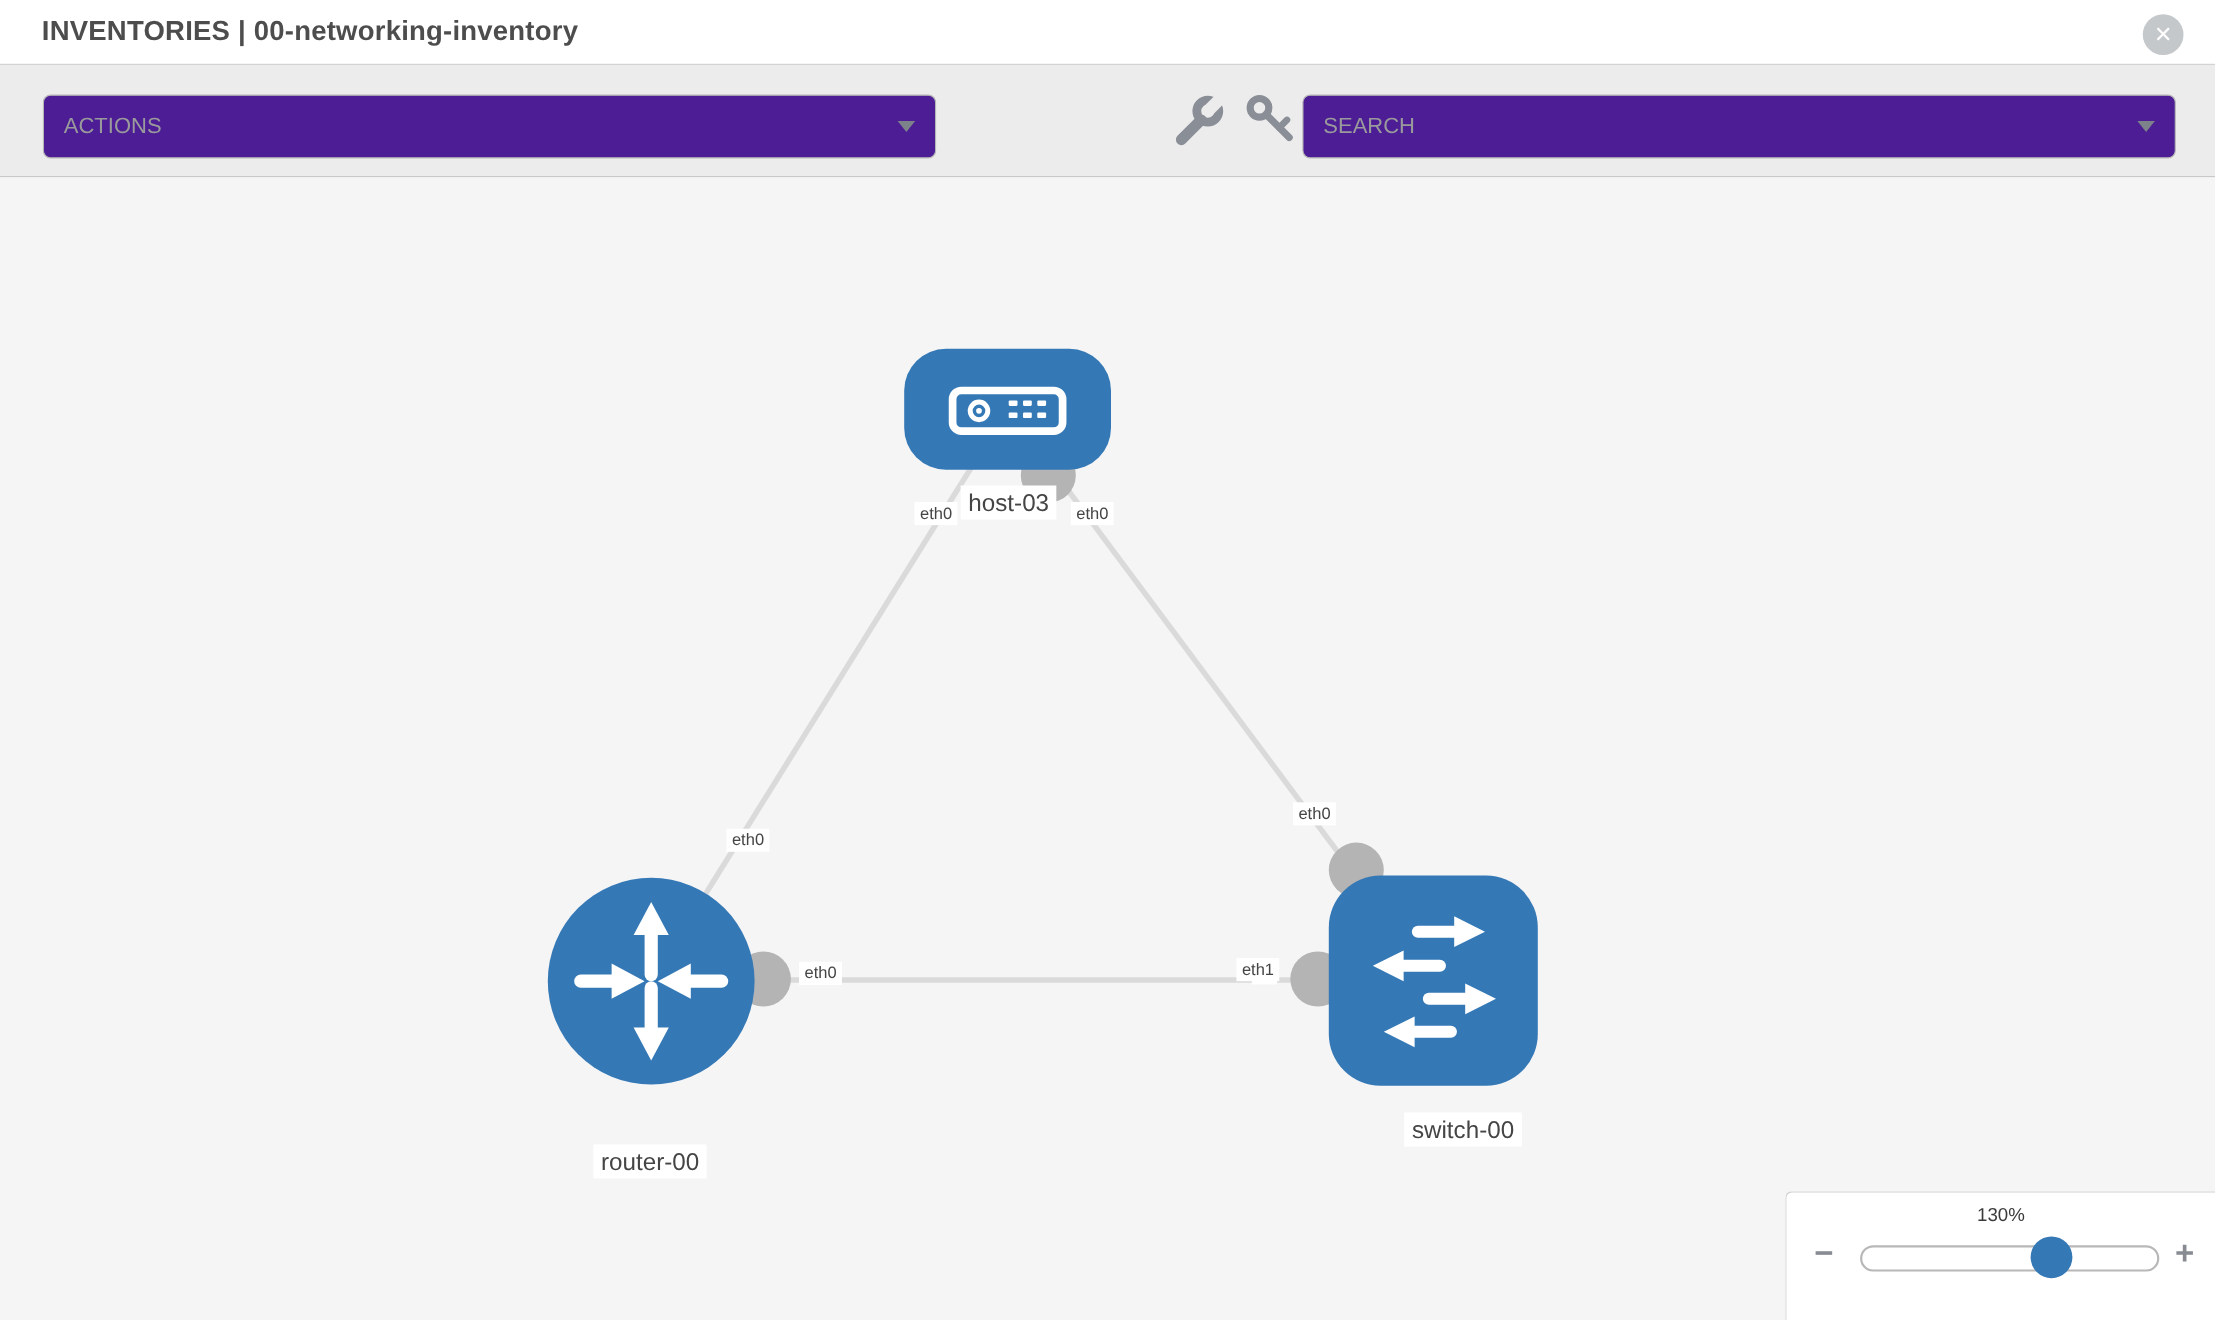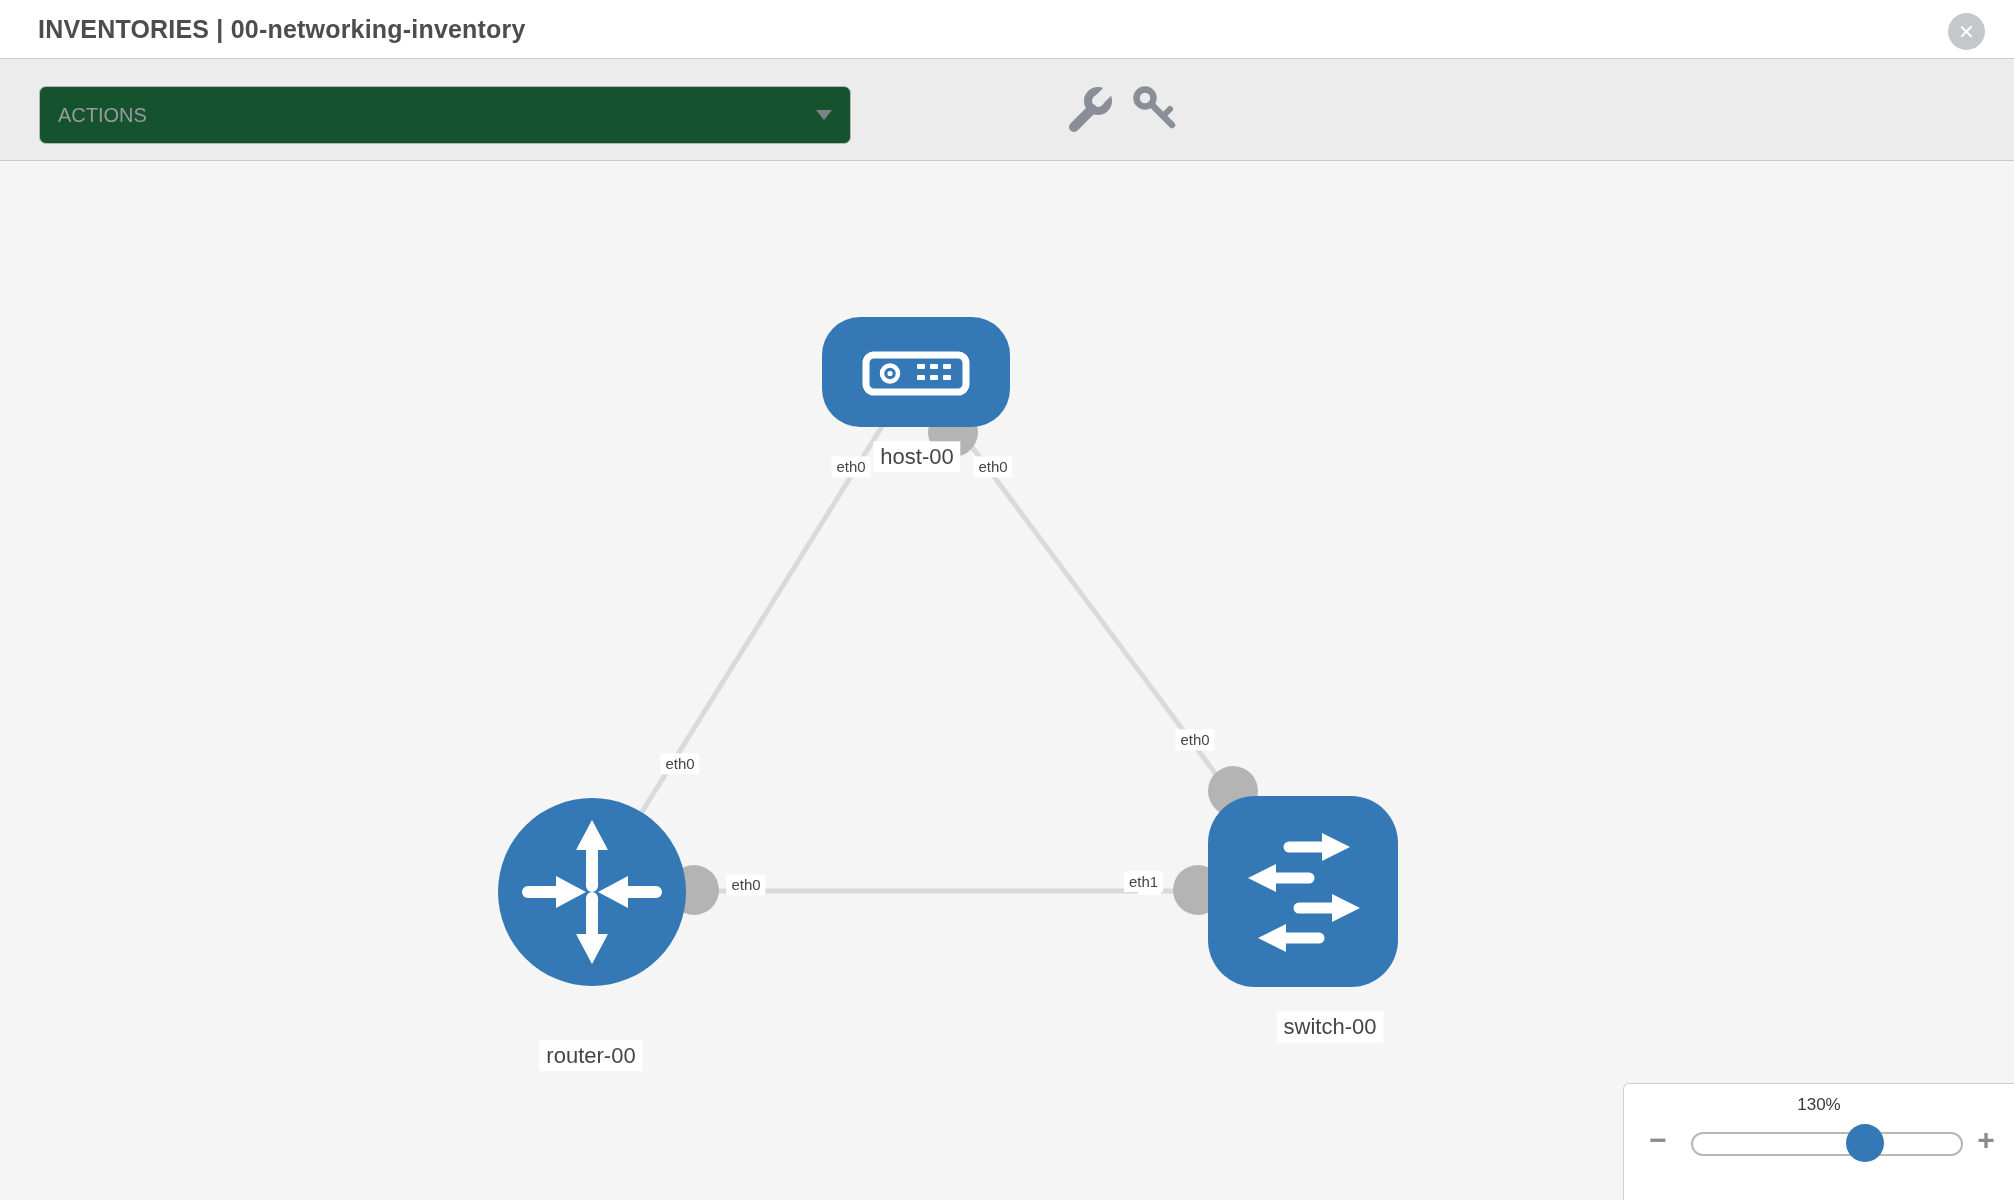--- a/index.html
+++ b/index.html
@@ -12,21 +12,21 @@
   .header{position:absolute;top:0;left:0;width:2014px;height:58px;background:#ffffff;
           border-bottom:1px solid #cccccc;z-index:10;text-decoration:underline;}
   .page-title{position:absolute;left:38px;top:50%;transform:translateY(-50%);
           font-size:25px;font-weight:bold;color:#4d4d4d;letter-spacing:.2px;}
   .close-btn{position:absolute;left:1948px;top:13px;width:37px;height:37px;border-radius:50%;
           background:#c5c8cb;color:#ffffff;display:flex;align-items:center;justify-content:center;
           font-size:20px;font-weight:bold;cursor:pointer;line-height:1;}
   
   .toolbar{position:absolute;top:59px;left:0;width:2014px;height:101px;background:#ececec;
           border-bottom:1px solid #c9c9c9;z-index:10;}
-  .select-box{position:absolute;top:27px;height:58px;background:#14532d;border:1px solid #b6b6b6;
+  .select-box{position:absolute;top:27px;height:58px;background:#4c1d95;border:1px solid #b6b6b6;
           border-radius:7px;display:flex;align-items:center;padding:0 18px;font-size:20px;
           color:#9a9a9c;box-sizing:border-box;cursor:pointer;}
   .select-actions{left:39px;width:812px;}
   .select-search{left:1184px;width:794px;}
   .caret{position:absolute;right:18px;top:50%;transform:translateY(-50%);width:0;height:0;
           border-left:8px solid transparent;border-right:8px solid transparent;
           border-top:10px solid #7d828a;}
   .tool-icon{position:absolute;top:24px;width:52px;height:52px;cursor:pointer;}
   .icon-wrench{left:1062px;}
   .icon-key{left:1130px;}
@@ -116,21 +116,21 @@
 </svg>
 
 <div class="chip port-label" style="left:851px;top:467px;">eth0</div>
 <div class="chip port-label" style="left:680px;top:764px;">eth0</div>
 <div class="chip port-label" style="left:993px;top:467px;">eth0</div>
 <div class="chip port-label" style="left:1195px;top:740px;">eth0</div>
 <div class="chip port-label" style="left:746px;top:885px;">eth0</div>
 <div class="chip port-label chip-clip" style="left:1138px;top:874px;">eth</div>
 <div class="chip port-label chip-front" style="left:1124px;top:871px;">eth1</div>
 
-<div class="chip node-label" style="left:917px;top:457px;">host-00</div>
+<div class="chip node-label" style="left:917px;top:457px;">host-03</div>
 <div class="chip node-label" style="left:591px;top:1056px;">router-00</div>
 <div class="chip node-label" style="left:1330px;top:1015px;margin-top:12px;">switch-00</div>
 
 <div class="header">
   <div class="page-title">INVENTORIES | 00-networking-inventory</div>
   <div class="close-btn">
     <span>✕</span>
   </div>
 </div>
 
@@ -149,20 +149,24 @@
   </svg>
 
   <svg class="tool-icon icon-key" viewBox="0 0 52 52">
     <g stroke="#8a8e96" fill="none">
       <circle cx="15" cy="15" r="8.5" stroke-width="6.5"></circle>
       <line x1="21" y1="21" x2="42" y2="42" stroke-width="6.5" stroke-linecap="round"></line>
       <line x1="33" y1="33" x2="40" y2="26" stroke-width="6" stroke-linecap="round"></line>
     </g>
   </svg>
 
+  <div class="select-box select-search">
+    <span>SEARCH</span>
+    <span class="caret"></span>
+  </div>
 </div>
 
 <div class="zoom-panel">
   <div class="zoom-level">130%</div>
   <div class="zoom-btn zoom-minus">−</div>
   <div class="zoom-track">
     <div class="zoom-knob"></div>
   </div>
   <div class="zoom-btn zoom-plus">+</div>
 </div>

